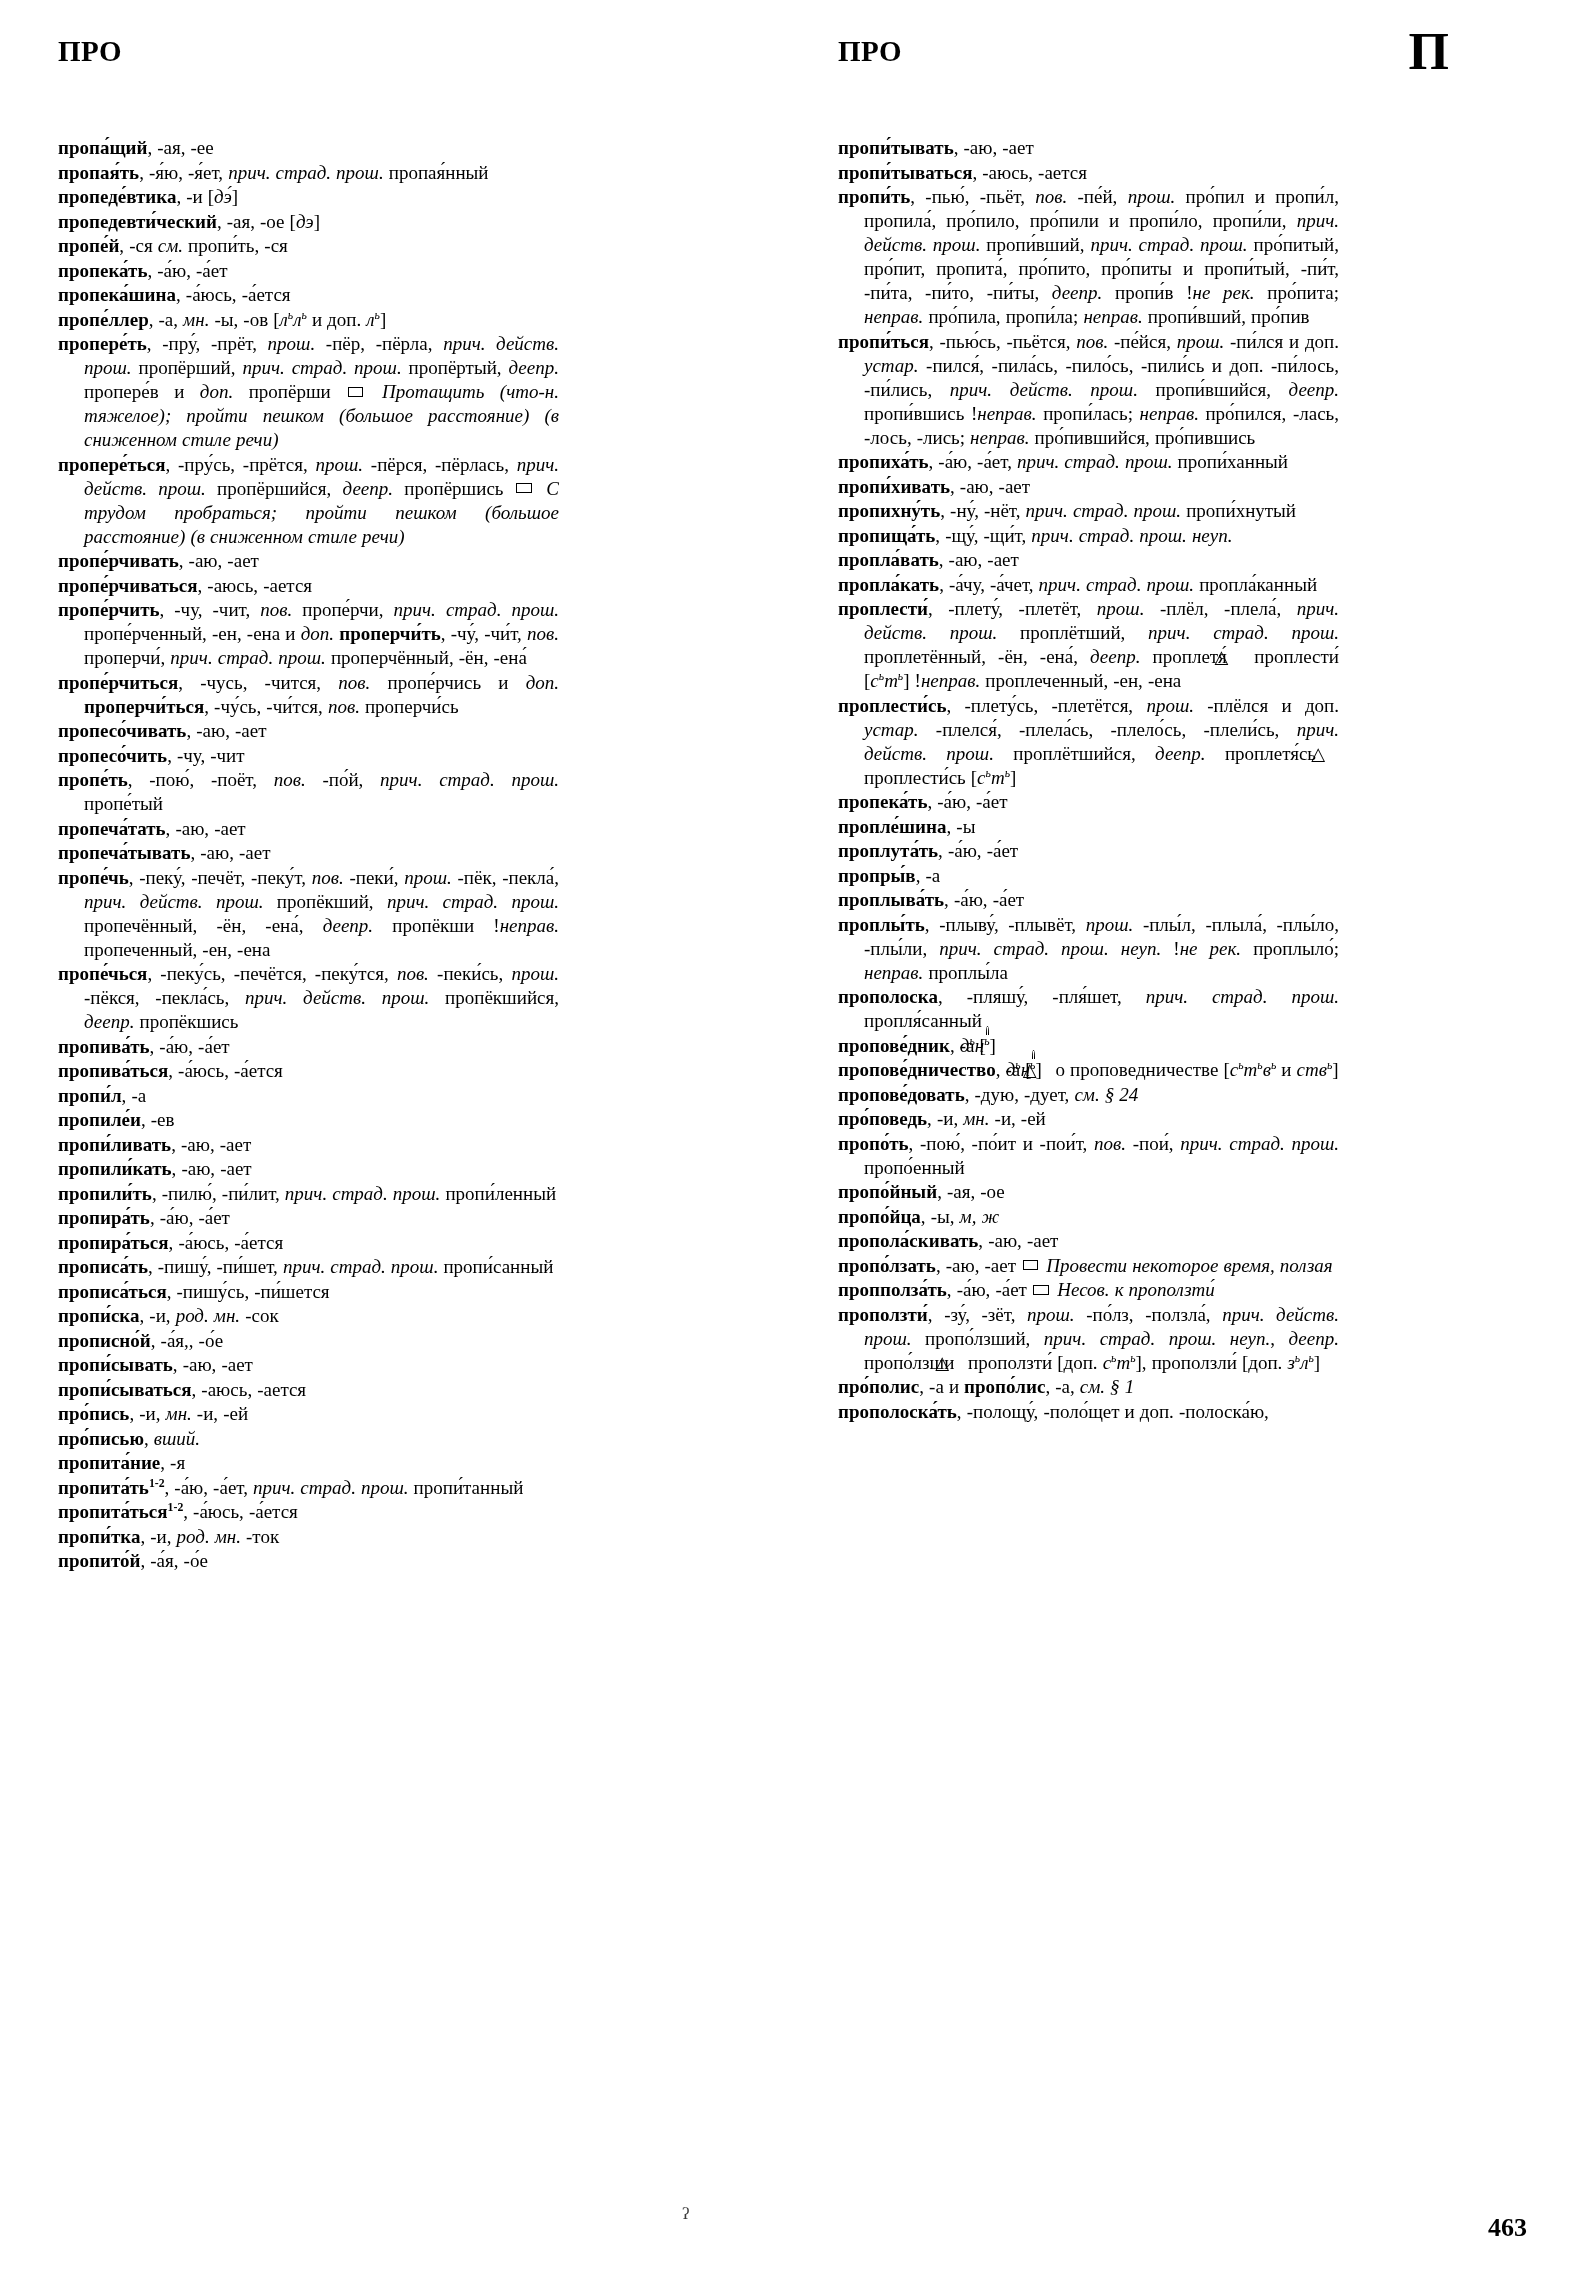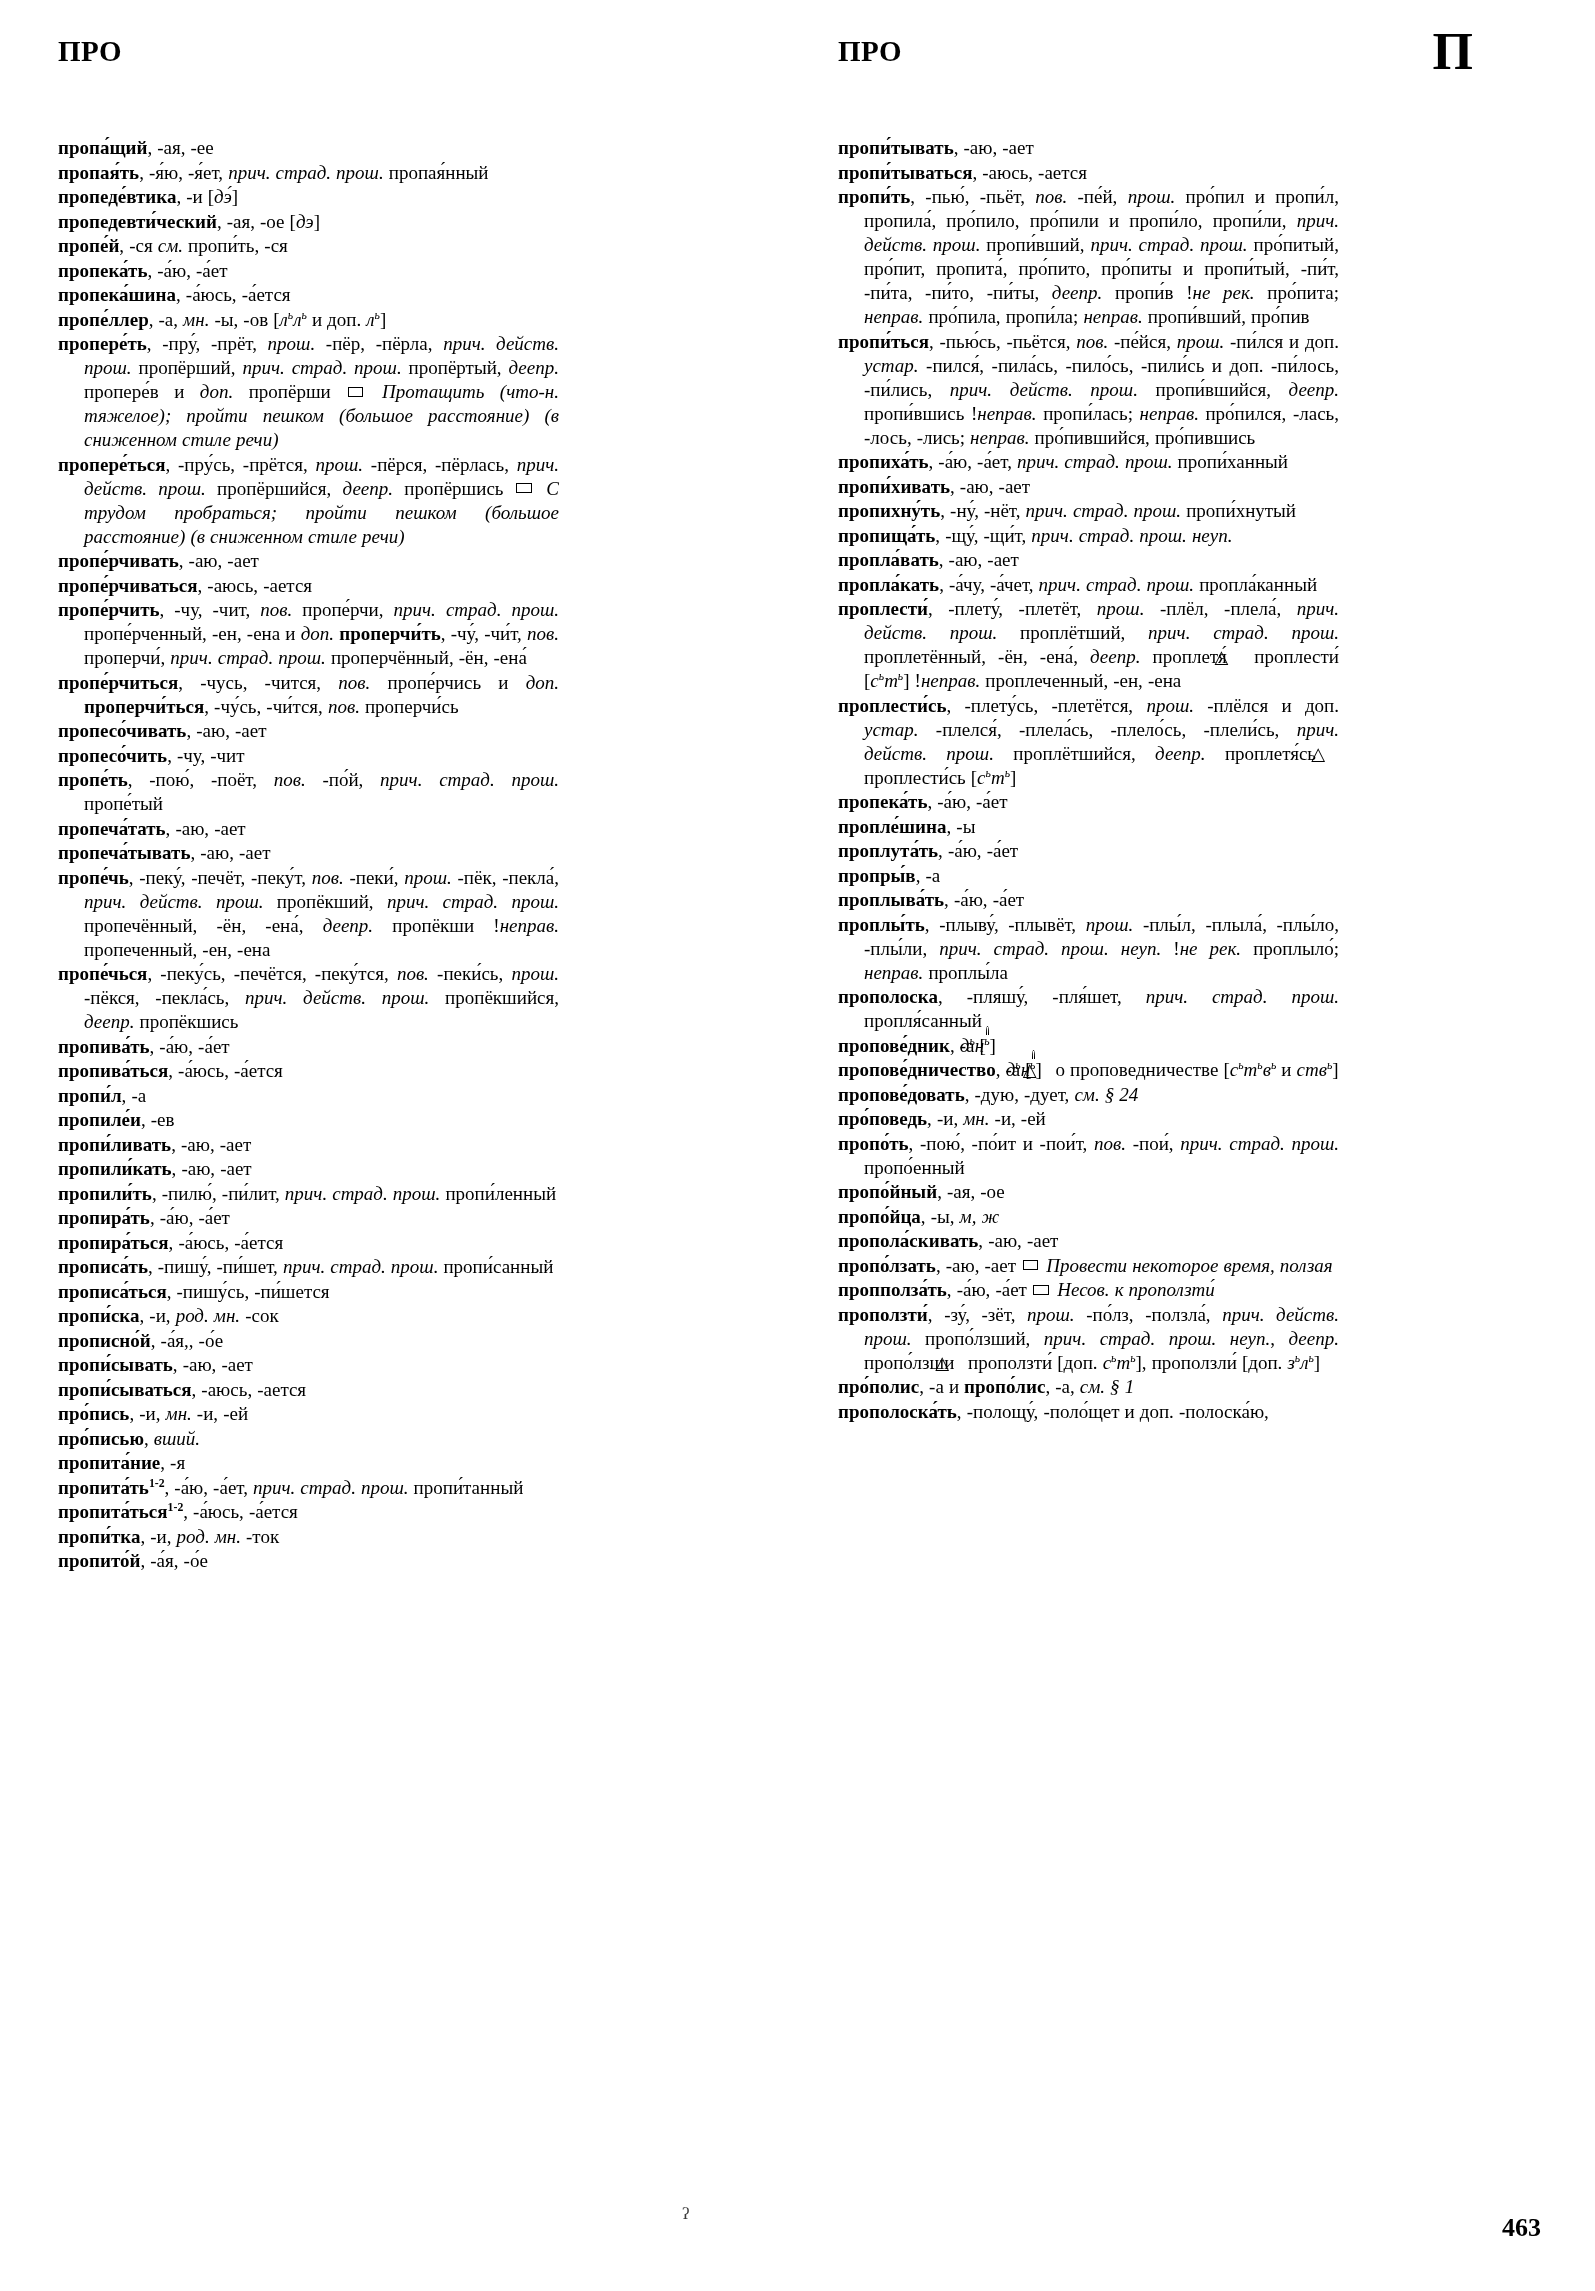--- a/index.html
+++ b/index.html
@@ -22,21 +22,20 @@
     padding: 0;
     box-sizing: border-box;
   }
   
   .head-row {
     position: absolute;
     top: 35px;
     left: 0;
     width: 1475px;
     height: 48px;
-    padding-left: 24px;
   }
   .running-head {
     position: absolute;
     font-family: "Liberation Serif", "DejaVu Serif", serif;
     font-weight: bold;
     font-size: 29px;
     letter-spacing: 0.5px;
   }
   .rh-left  { left: 58px;  top: 0; }
   .rh-right { left: 838px; top: 0; }
@@ -118,21 +117,21 @@
     right: 8%;
     top: -0.40em;
     height: 0.42em;
     border: 1.6px solid #000;
     border-bottom: none;
     border-radius: 60% 60% 0 0 / 100% 100% 0 0;
   }
   
   .folio {
     position: absolute;
-    right: 54px;
+    right: 68px;
     bottom: 48px;
     font-family: "Liberation Serif", "DejaVu Serif", serif;
     font-weight: bold;
     font-size: 26px;
   }
   .gutter-mark {
     position: absolute;
     left: 682px;
     bottom: 67px;
     font-size: 16.7px;

